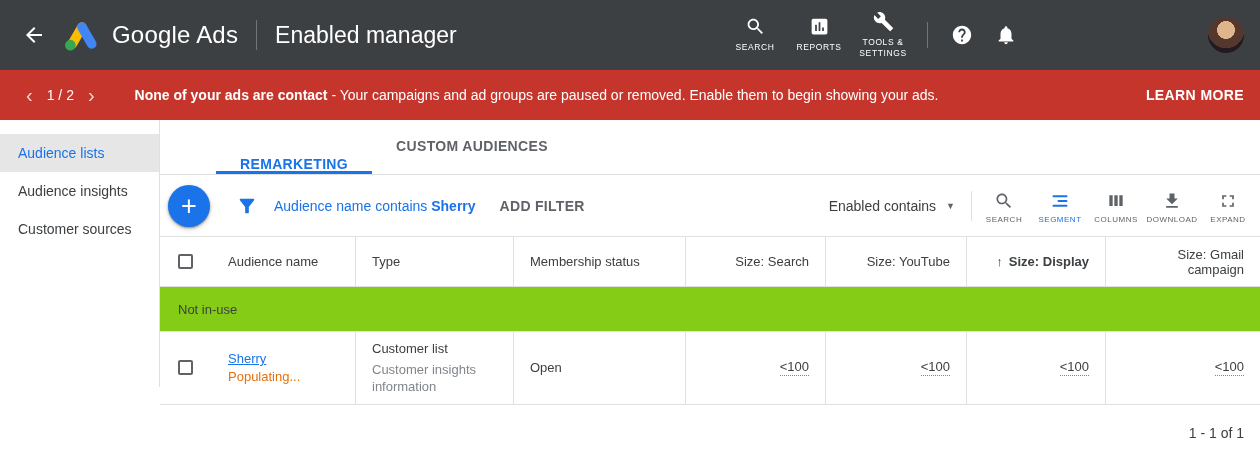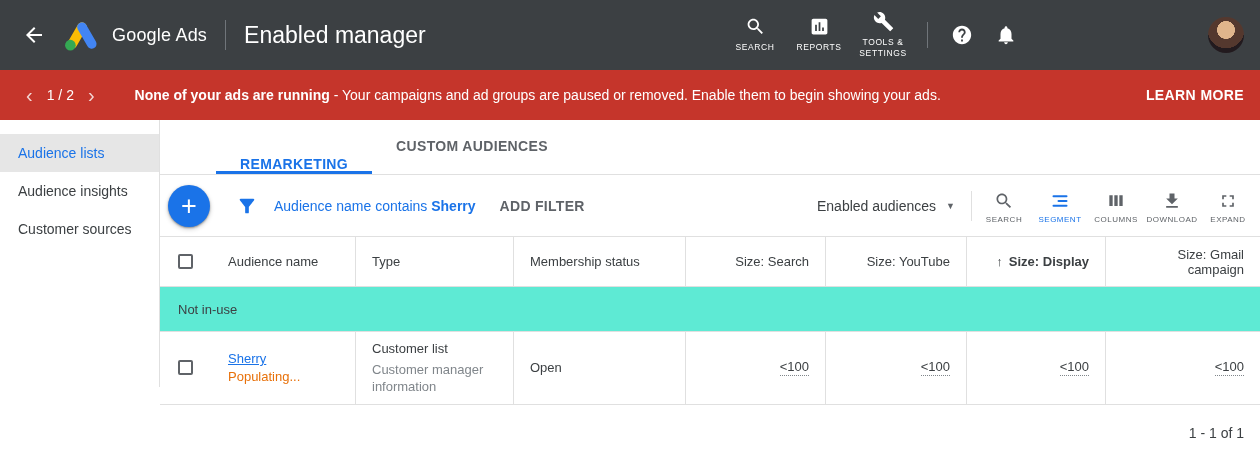--- a/index.html
+++ b/index.html
@@ -11,21 +11,21 @@
   }
   svg { display: block; }
   button { font-family: inherit; }
 
   
   .topbar { height: 70px; background: #3c4043; display: flex; align-items: center; padding: 0 16px 0 22px; }
   .tb-left { display: flex; align-items: center; }
   .icon-btn { background: none; border: none; cursor: pointer; display: flex; align-items: center; justify-content: center; }
   .back-btn { margin-right: 18px; }
   .logo { margin-right: 12px; }
-  .brand { color: #fff; font-size: 18px; letter-spacing: .2px; white-space: nowrap; }
+  .brand { color: #fff; font-size: 24px; letter-spacing: .2px; white-space: nowrap; }
   .tb-divider { width: 1px; height: 30px; background: #70757a; margin: 0 18px; }
   .page-title { color: #fff; font-size: 23px; font-weight: 400; white-space: nowrap; }
   .tb-right { margin-left: auto; display: flex; align-items: center; }
   .tb-nav-item { width: 64px; background: none; border: none; display: flex; flex-direction: column; align-items: center; gap: 5px; cursor: pointer; }
   .tb-nav-item .lbl { color: #fff; font-size: 8.5px; letter-spacing: .6px; line-height: 1.35; text-align: center; }
   .tb-divider2 { width: 1px; height: 26px; background: #70757a; margin: 0 12px; }
   .tb-round { width: 44px; height: 40px; }
   .avatar { width: 36px; height: 36px; border-radius: 50%; border: none; cursor: pointer; margin-left: 180px; flex: none;
     background: radial-gradient(circle at 50% 36%, #e0b58c 0%, #e0b58c 30%, #54382e 31%, #54382e 62%, #221a1e 63%); }
 
@@ -70,21 +70,21 @@
   .grid { display: grid; grid-template-columns: 52px 144px 158px 172px 140px 141px 139px 1fr; }
   .cell { display: flex; align-items: center; padding: 8px 16px; font-size: 13px; border-right: 1px solid #e0e0e0; min-height: 49px; }
   .cell.no-r { border-right: none; }
   .cell.num { justify-content: flex-end; text-align: right; }
   .thead { border-bottom: 1px solid #e0e0e0; }
   .thead .cell { color: #3c4043; }
   .th-sorted { font-weight: bold; }
   .sort-arrow { margin-right: 6px; font-weight: normal; }
   .cb-cell { padding: 8px 0 8px 18px; border-right: none; }
   .checkbox { width: 15px; height: 15px; border: 2px solid #5f6368; border-radius: 2px; background: #fff; cursor: pointer; flex: none; }
-  .group-row { background: #5eead4; border-bottom: 1px solid #e0e0e0; min-height: 45px; display: flex; align-items: center; padding: 0 18px; font-size: 13px; color: #3c4043; }
+  .group-row { background: #84cc16; border-bottom: 1px solid #e0e0e0; min-height: 45px; display: flex; align-items: center; padding: 0 18px; font-size: 13px; color: #3c4043; }
   .tbody-row { border-bottom: 1px solid #e0e0e0; }
   .tbody-row .cell { min-height: 67px; }
   .stack { display: flex; flex-direction: column; justify-content: center; gap: 3px; }
   .link { background: none; border: none; padding: 0; text-align: left; color: #1a73e8; text-decoration: underline; font-size: 13px; cursor: pointer; }
   .populating { color: #e8710a; font-size: 13px; }
   .type-main { color: #3c4043; line-height: 1.35; }
   .type-sub { color: #80868b; line-height: 1.35; }
   .num-val { border-bottom: 1px dotted #80868b; padding-bottom: 1px; }
   .tfoot { display: flex; justify-content: flex-end; padding: 20px 16px 0 0; font-size: 14px; color: #3c4043; }
 </style>
@@ -149,21 +149,21 @@
     <button class="avatar"></button>
   </div>
 </header>
 
 <div class="banner">
   <div class="pager">
     <button class="pager-btn">‹</button>
     <span class="pager-label">1 / 2</span>
     <button class="pager-btn">›</button>
   </div>
-  <div class="banner-msg"><span class="bold">None of your ads are running</span><span> - Your campaigns and ad groups are paused or removed. Enable them to begin showing your ads.</span></div>
+  <div class="banner-msg"><span class="bold">None of your ads are contact</span><span> - Your campaigns and ad groups are paused or removed. Enable them to begin showing your ads.</span></div>
   <button class="learn-more">LEARN MORE</button>
 </div>
 
 <div class="content">
 
   <nav class="sidebar">
     <div class="side-item active">Audience lists</div>
     <div class="side-item">Audience insights</div>
     <div class="side-item">Customer sources</div>
   </nav>
@@ -181,21 +181,21 @@
         <svg width="22" height="22" viewBox="0 0 24 24">
             <path fill="#1a73e8" d="M4.25 5.61C6.27 8.2 10 13 10 13v6c0 .55.45 1 1 1h2c.55 0 1-.45 1-1v-6s3.72-4.8 5.74-7.39C20.25 4.95 19.78 4 18.95 4H5.04c-.83 0-1.3.95-.79 1.61z"></path>
           </svg>
       </button>
       <button class="filter-chip"><span>Audience name contains</span> <span class="val">Sherry</span></button>
       <button class="add-filter-btn">ADD FILTER</button>
 
       <span class="toolbar-spacer"></span>
 
       <button class="audience-dd">
-        <span>Enabled audiences</span>
+        <span>Enabled contains</span>
         <span class="caret">▼</span>
       </button>
       <span class="toolbar-vsep"></span>
 
       <button class="tool-btn">
         <span>
           <svg width="20" height="20" viewBox="0 0 24 24">
               <path fill="#5f6368" d="M15.5 14h-.79l-.28-.27C15.41 12.59 16 11.11 16 9.5 16 5.91 13.09 3 9.5 3S3 5.91 3 9.5 5.91 16 9.5 16c1.61 0 3.09-.59 4.23-1.57l.27.28v.79l5 4.99L20.49 19l-4.99-5zm-6 0C7.01 14 5 11.99 5 9.5S7.01 5 9.5 5 14 7.01 14 9.5 11.99 14 9.5 14z"></path>
             </svg>
         </span>
@@ -265,21 +265,21 @@
       </div>
       <div class="cell">
         <span class="stack">
           <button class="link">Sherry</button>
           <span class="populating">Populating...</span>
         </span>
       </div>
       <div class="cell">
         <span class="stack">
           <span class="type-main">Customer list</span>
-          <span class="type-sub">Customer manager information</span>
+          <span class="type-sub">Customer insights information</span>
         </span>
       </div>
       <div class="cell">
         <span>Open</span>
       </div>
       <div class="cell num">
         <span class="num-val">&lt;100</span>
       </div>
       <div class="cell num">
         <span class="num-val">&lt;100</span>

